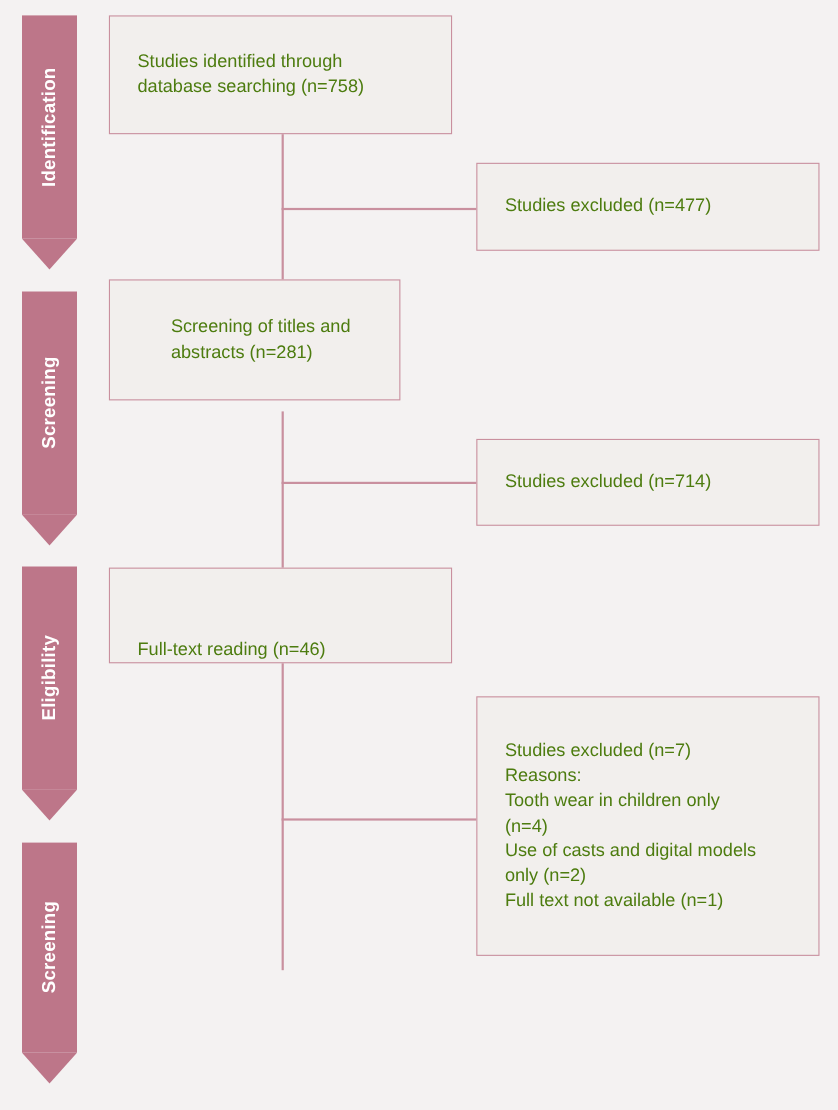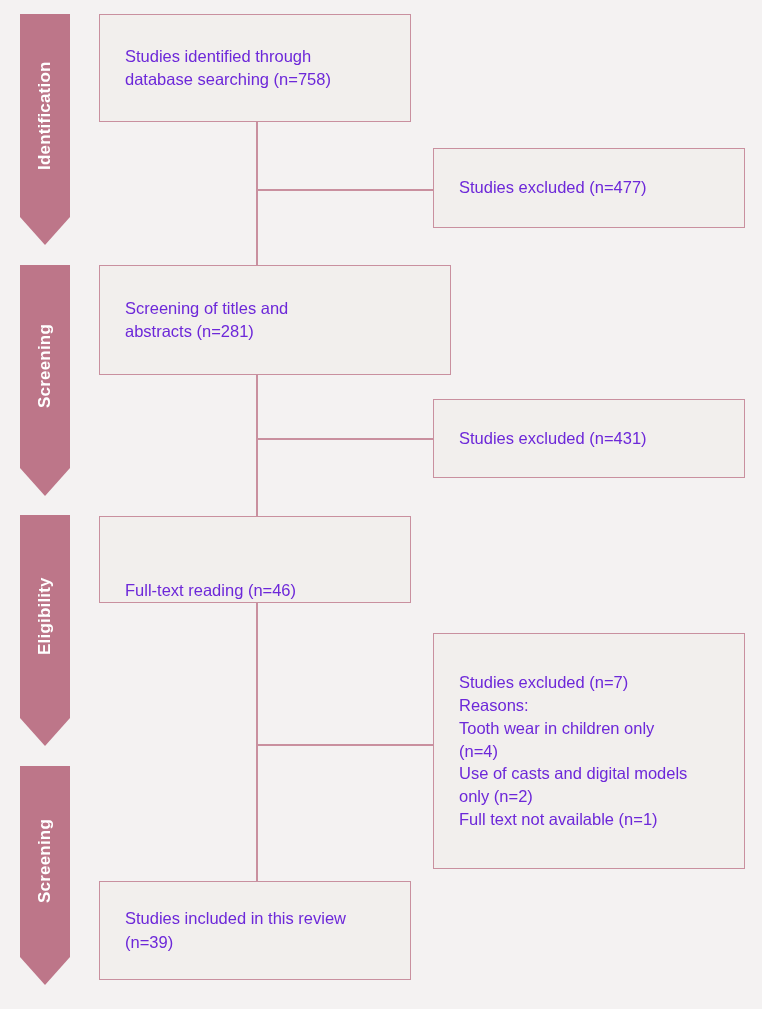--- a/index.html
+++ b/index.html
@@ -61,21 +61,21 @@
     box-sizing: border-box;
     background: #f2efed;
     border: 1.5px solid #c9909f;
     display: flex;
     align-items: center;
   }
   .flow-box .box-text {
     padding: 0 14px 0 25px;
     font-size: 16.5px;
     line-height: 1.42;
-    color: #6d28d9;
+    color: #4d7c0f;
     white-space: pre-line;
   }
   .flow-box.reasons .box-text {
     line-height: 1.38;
     padding-left: 25px;
   }
 
   
   .conn-v {
     position: absolute;
@@ -127,40 +127,36 @@
 
   <div class="conn-v" style="left:256px; top:602px; height:280px;"></div>
 
   <div class="conn-h" style="left:256px; top:744px; width:178px;"></div>
 
   <div class="flow-box" style="left:99px; top:14px; width:312px; height:108px;">
     <div class="box-text">Studies identified through
 database searching (n=758)</div>
   </div>
 
-  <div class="flow-box" style="left:99px; top:265px; width:352px; height:110px;">
+  <div class="flow-box" style="left:99px; top:254px; width:265px; height:110px;justify-content:center;">
     <div class="box-text">Screening of titles and
 abstracts (n=281)</div>
   </div>
 
   <div class="flow-box" style="left:99px; top:516px; width:312px; height:87px;align-items:flex-end;">
     <div class="box-text">Full-text reading (n=46)</div>
   </div>
 
-  <div class="flow-box" style="left:99px; top:881px; width:312px; height:99px;">
-    <div class="box-text">Studies included in this review
-(n=39)</div>
-  </div>
 
   <div class="flow-box" style="left:433px; top:148px; width:312px; height:80px;text-align:right;">
     <div class="box-text">Studies excluded (n=477)</div>
   </div>
 
   <div class="flow-box" style="left:433px; top:399px; width:312px; height:79px;">
-    <div class="box-text">Studies excluded (n=431)</div>
+    <div class="box-text">Studies excluded (n=714)</div>
   </div>
 
   <div class="flow-box reasons" style="left:433px; top:633px; width:312px; height:236px;">
     <div class="box-text">Studies excluded (n=7)
 Reasons:
 Tooth wear in children only
 (n=4)
 Use of casts and digital models
 only (n=2)
 Full text not available (n=1)</div>

